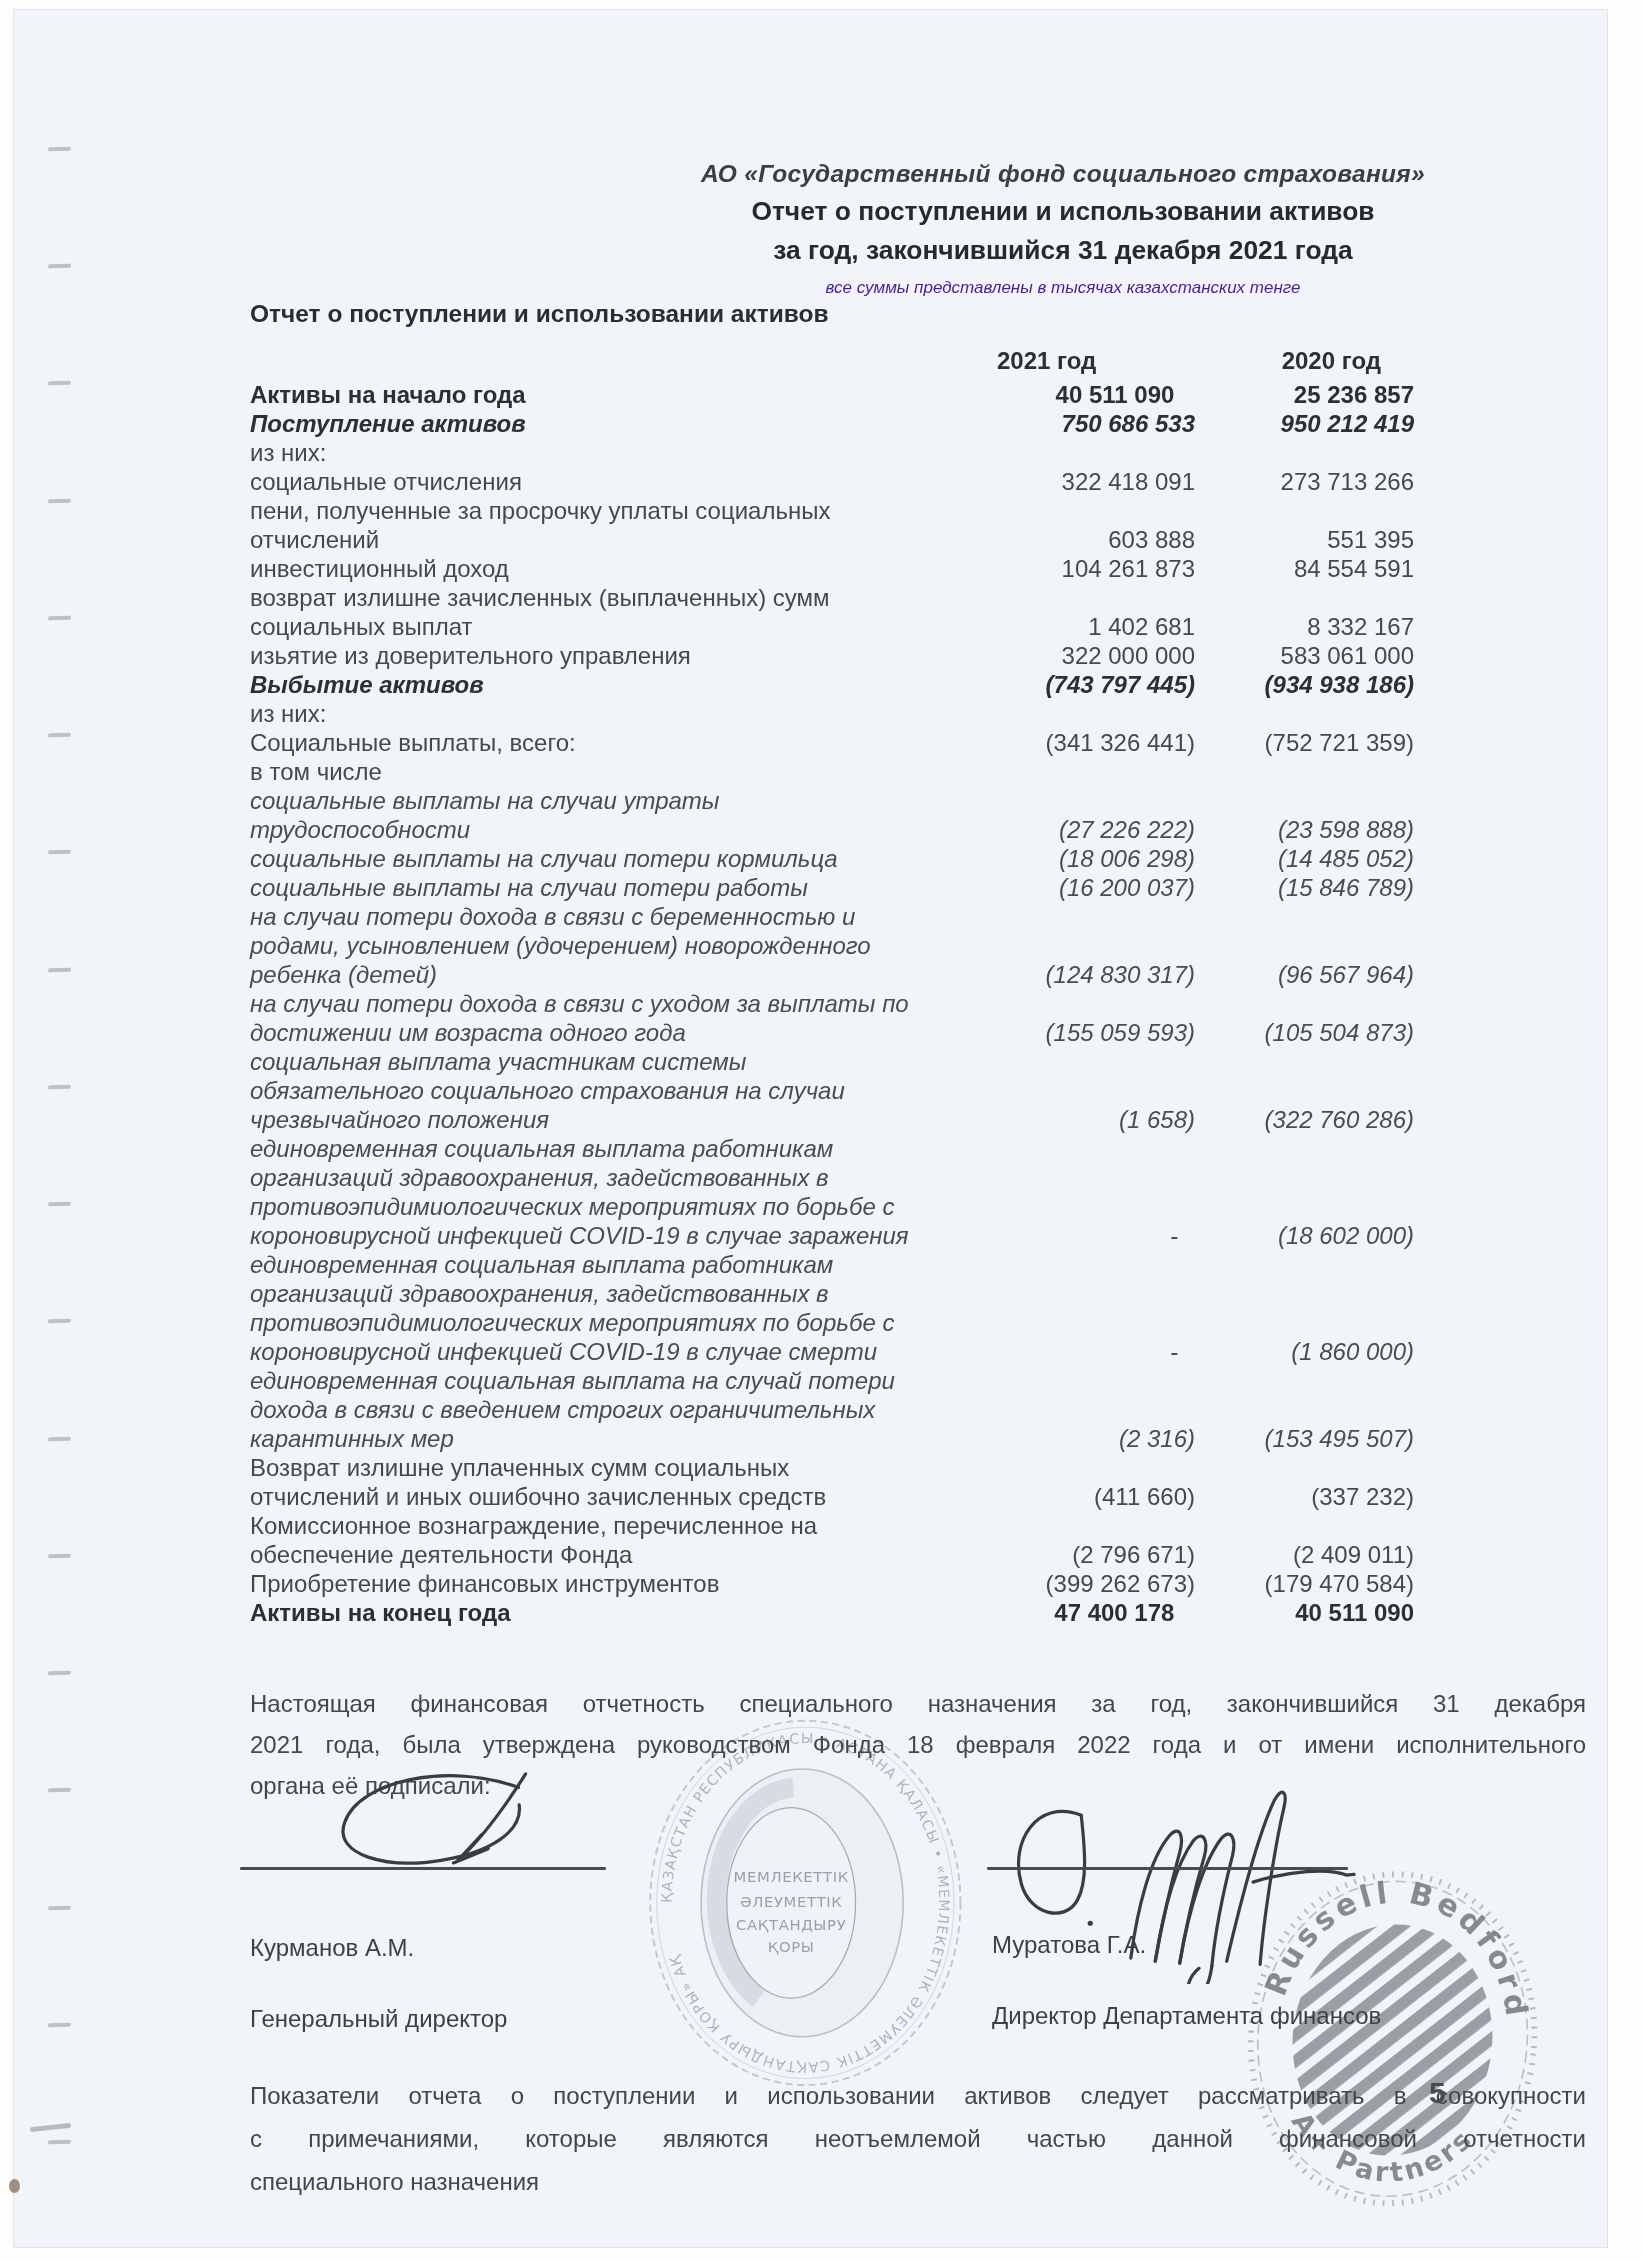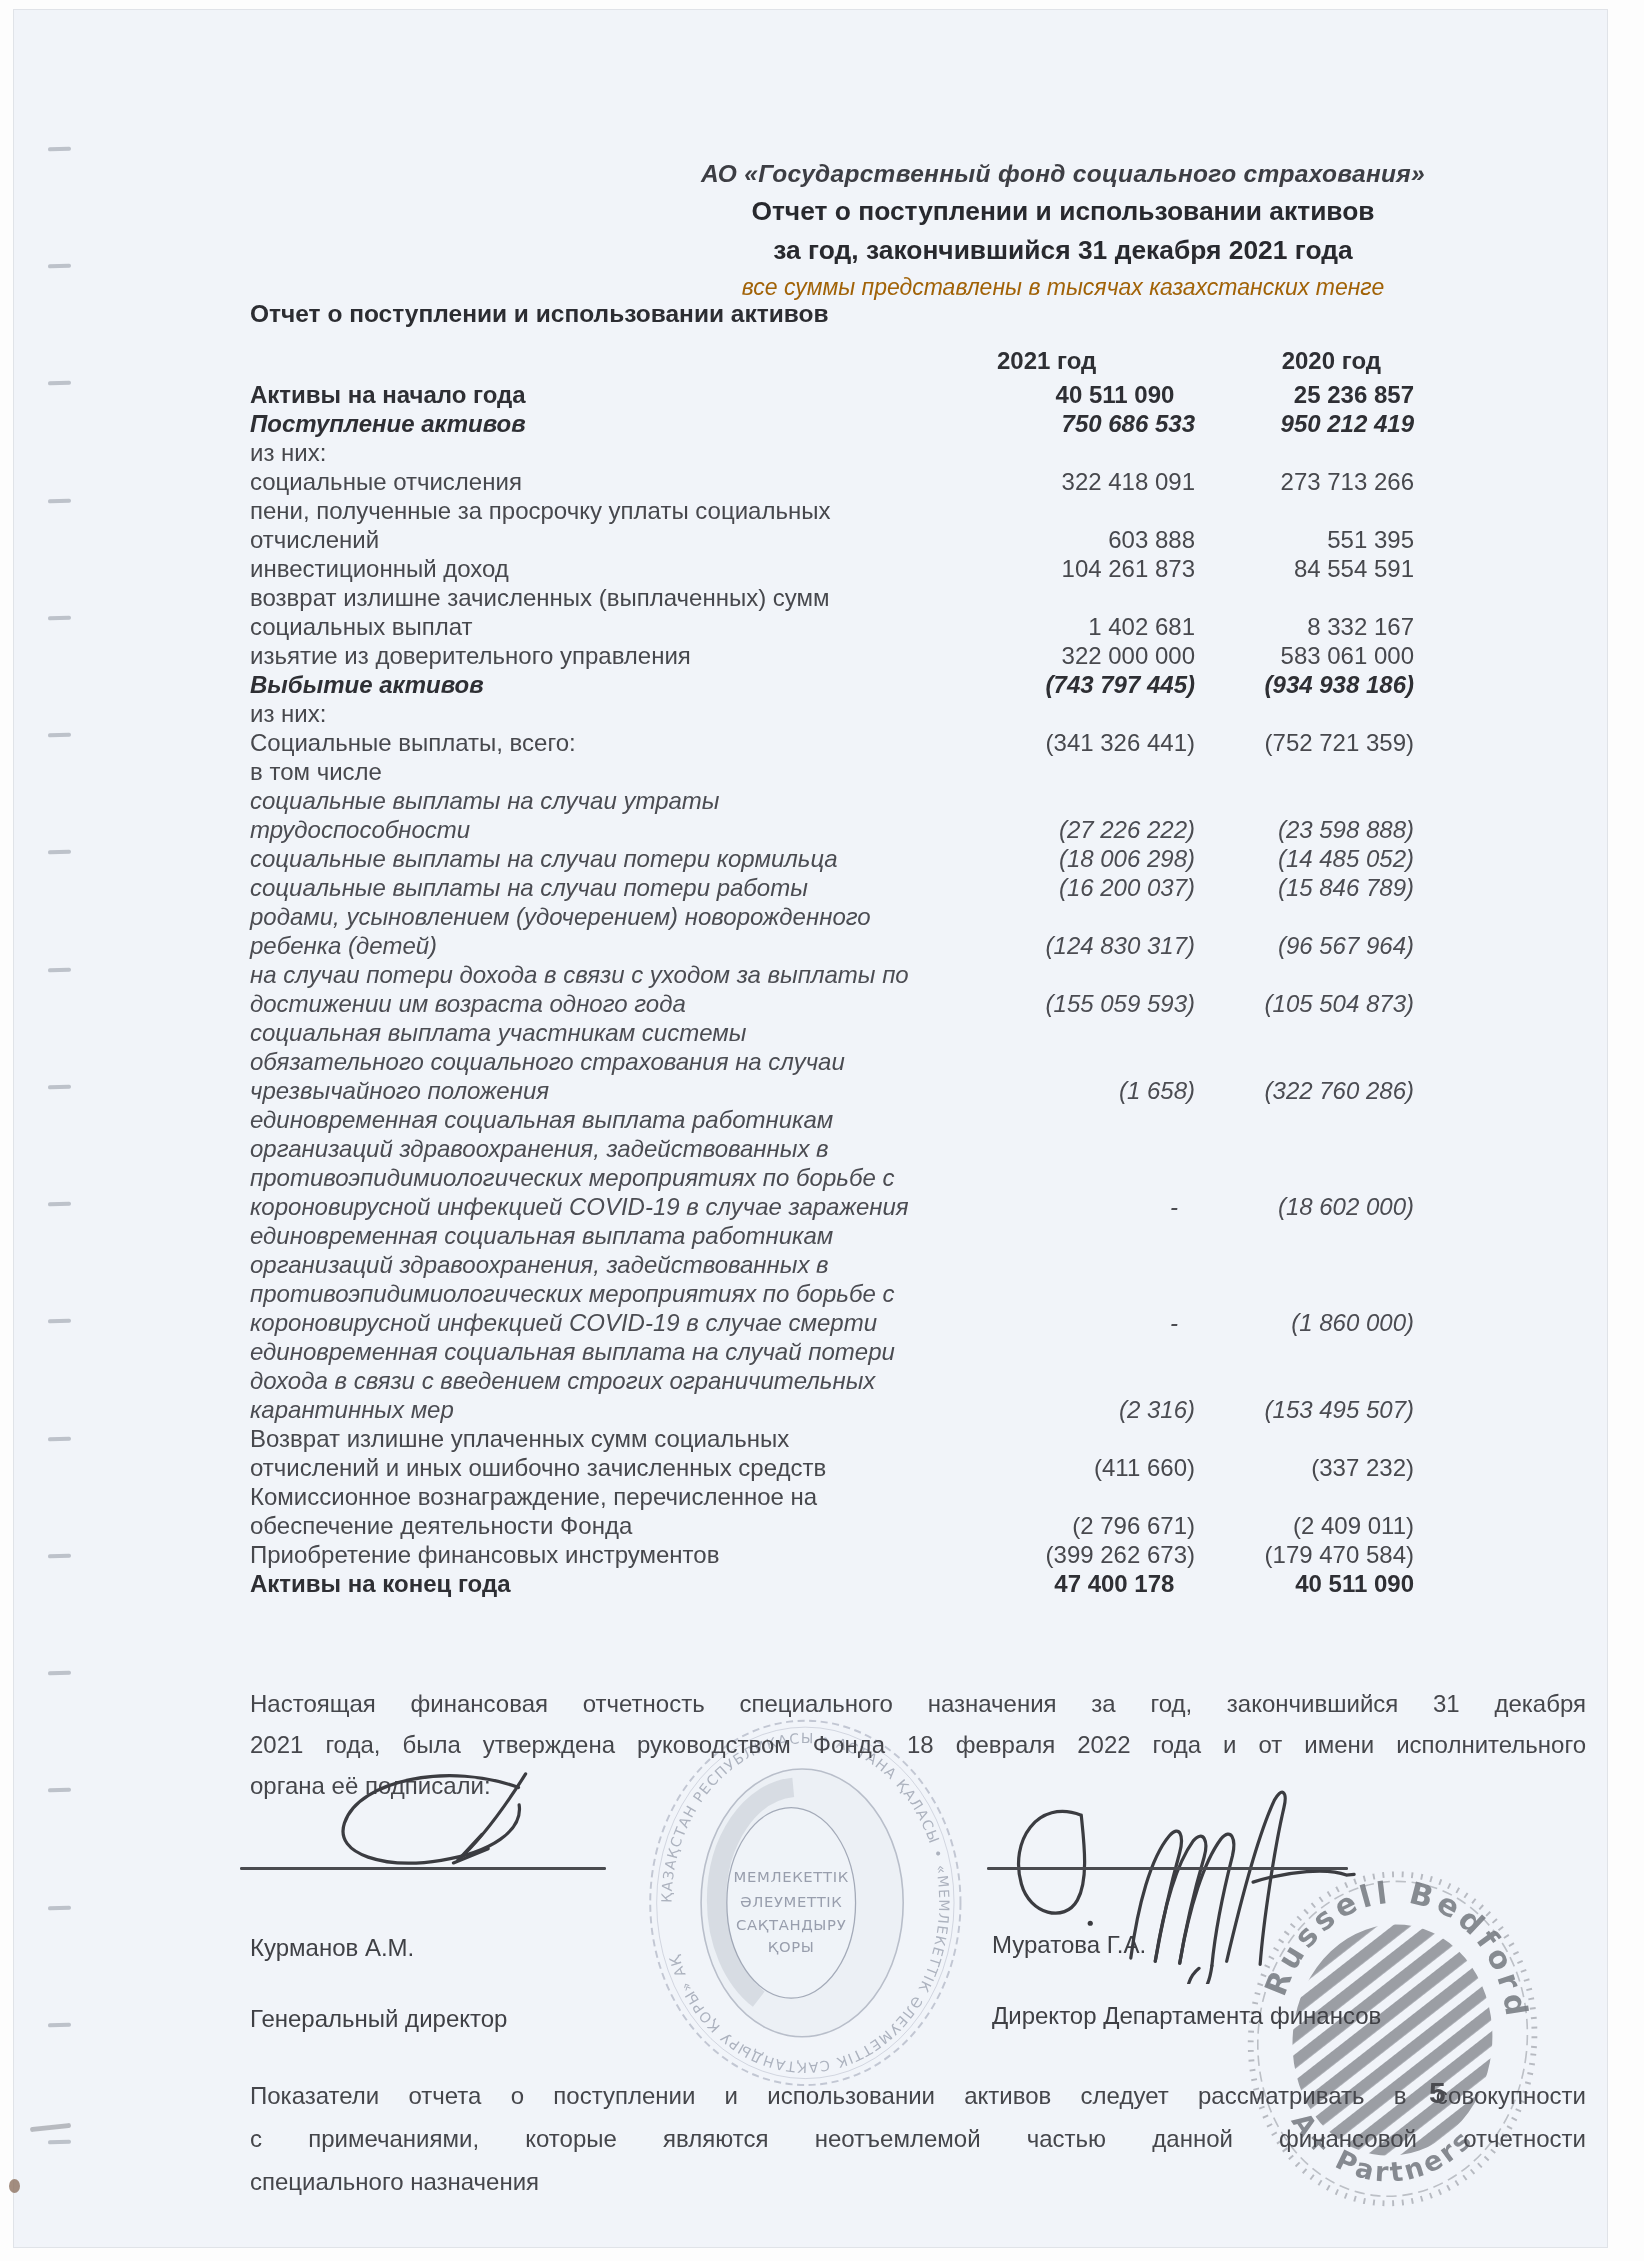--- a/index.html
+++ b/index.html
@@ -13,21 +13,21 @@
     position:absolute;left:13px;top:9px;width:1593px;height:2237px;
     background:#f1f4f9;border:0.6px solid #e0e3e8;
   }
   #page{position:absolute;left:0;top:0;width:1645px;height:2261px;}
 
   
   .hdr{position:absolute;left:657px;top:155px;width:812px;text-align:center;z-index:3;}
   .hdr .org{font-size:24.5px;font-style:italic;font-weight:600;color:#3d3e44;line-height:37px;letter-spacing:0.3px;}
   .hdr .ttl{font-size:26.4px;font-weight:700;color:#28292e;line-height:39px;}
   .hdr .per{font-size:26.4px;font-weight:700;color:#28292e;line-height:39px;}
-  .hdr .unt{font-size:23px;font-style:italic;color:#a16207;line-height:35px;}
+  .hdr .unt{font-size:17px;font-style:italic;color:#4c1d95;line-height:35px;}
 
   .sect{position:absolute;left:250px;top:300px;font-size:24.5px;font-weight:700;color:#2c2d32;z-index:3;}
 
   
   #tbl{position:absolute;left:250px;top:347px;width:1164px;z-index:3;font-size:24px;color:#47484d;}
   .thead{display:flex;margin-bottom:5.2px;font-weight:700;color:#2e2f34;}
   .thead .sp{width:747px;}
   .thead .h1{width:198px;text-align:left;padding-right:33px;box-sizing:border-box;}
   .thead .h2{width:219px;text-align:right;padding-right:33px;box-sizing:border-box;}
   .trow{display:flex;align-items:flex-end;}
@@ -221,20 +221,21 @@
         </div>
         <div class="trow italic">
           <div class="tlabel">
             <div class="tline">социальные выплаты на случаи потери работы</div>
           </div>
           <div class="tval v1">(16 200 037)</div>
           <div class="tval v2">(15 846 789)</div>
         </div>
         <div class="trow italic">
           <div class="tlabel">
+            <div class="tline">на случаи потери дохода в связи с беременностью и</div>
             <div class="tline">родами, усыновлением (удочерением) новорожденного</div>
             <div class="tline">ребенка (детей)</div>
           </div>
           <div class="tval v1">(124 830 317)</div>
           <div class="tval v2">(96 567 964)</div>
         </div>
         <div class="trow italic">
           <div class="tlabel">
             <div class="tline">на случаи потери дохода в связи с уходом за выплаты по</div>
             <div class="tline">достижении им возраста одного года</div>

